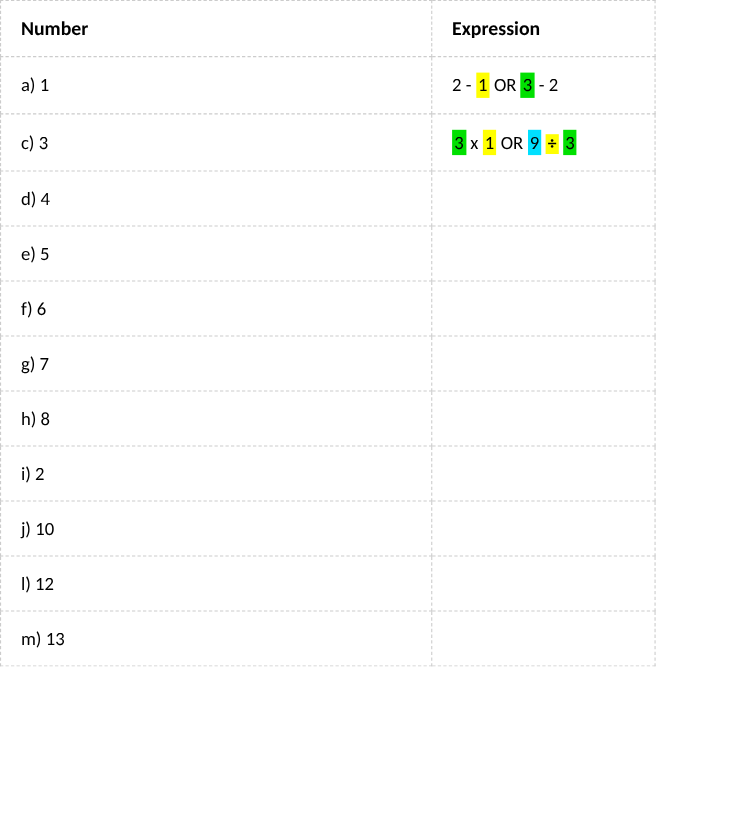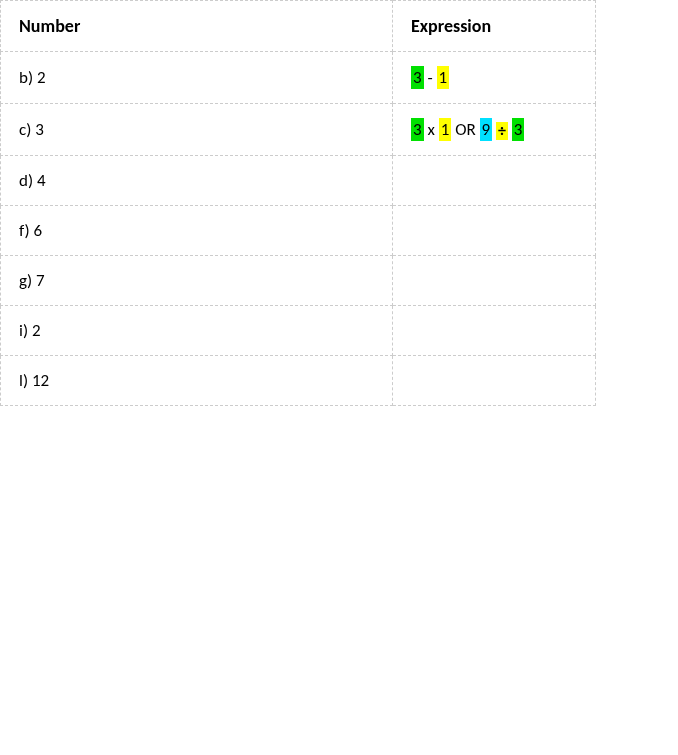--- a/index.html
+++ b/index.html
@@ -58,42 +58,58 @@
 <body>
 
 <table>
   <thead>
     <tr>
       <th class="number-cell">Number</th>
       <th class="expr-cell">Expression</th>
     </tr>
   </thead>
   <tbody id="table-body">
-      <tr>
-        <td class="number-cell">b) 2</td>
-        <td class="expr-cell"><span class="hl-green">3</span><span style="white-space: pre;"> - </span><span class="hl-yellow">1</span></td>
+  <tr>
+        <td class="number-cell">a) 1</td>
+        <td class="expr-cell"><span style="white-space: pre;">2 - </span><span class="hl-yellow">1</span><span style="white-space: pre;"> OR </span><span class="hl-green">3</span><span style="white-space: pre;"> - 2</span></td>
       </tr>
       <tr>
         <td class="number-cell">c) 3</td>
         <td class="expr-cell"><span class="hl-green">3</span><span style="white-space: pre;"> x </span><span class="hl-yellow">1</span><span style="white-space: pre;"> OR </span><span class="hl-cyan">9</span><span style="white-space: pre;"> </span><span class="hl-yellow divide">÷</span><span style="white-space: pre;"> </span><span class="hl-green">3</span></td>
       </tr>
       <tr>
         <td class="number-cell">d) 4</td>
+        <td class="expr-cell">&nbsp;</td>
+      </tr>
+      <tr>
+        <td class="number-cell">e) 5</td>
         <td class="expr-cell">&nbsp;</td>
       </tr>
       <tr>
         <td class="number-cell">f) 6</td>
         <td class="expr-cell">&nbsp;</td>
       </tr>
       <tr>
         <td class="number-cell">g) 7</td>
         <td class="expr-cell">&nbsp;</td>
       </tr>
       <tr>
+        <td class="number-cell">h) 8</td>
+        <td class="expr-cell">&nbsp;</td>
+      </tr>
+      <tr>
         <td class="number-cell">i) 2</td>
+        <td class="expr-cell">&nbsp;</td>
+      </tr>
+      <tr>
+        <td class="number-cell">j) 10</td>
         <td class="expr-cell">&nbsp;</td>
       </tr>
       <tr>
         <td class="number-cell">l) 12</td>
         <td class="expr-cell">&nbsp;</td>
       </tr>
+      <tr>
+        <td class="number-cell">m) 13</td>
+        <td class="expr-cell">&nbsp;</td>
+      </tr>
     </tbody>
 </table>
 
 </body></html>

